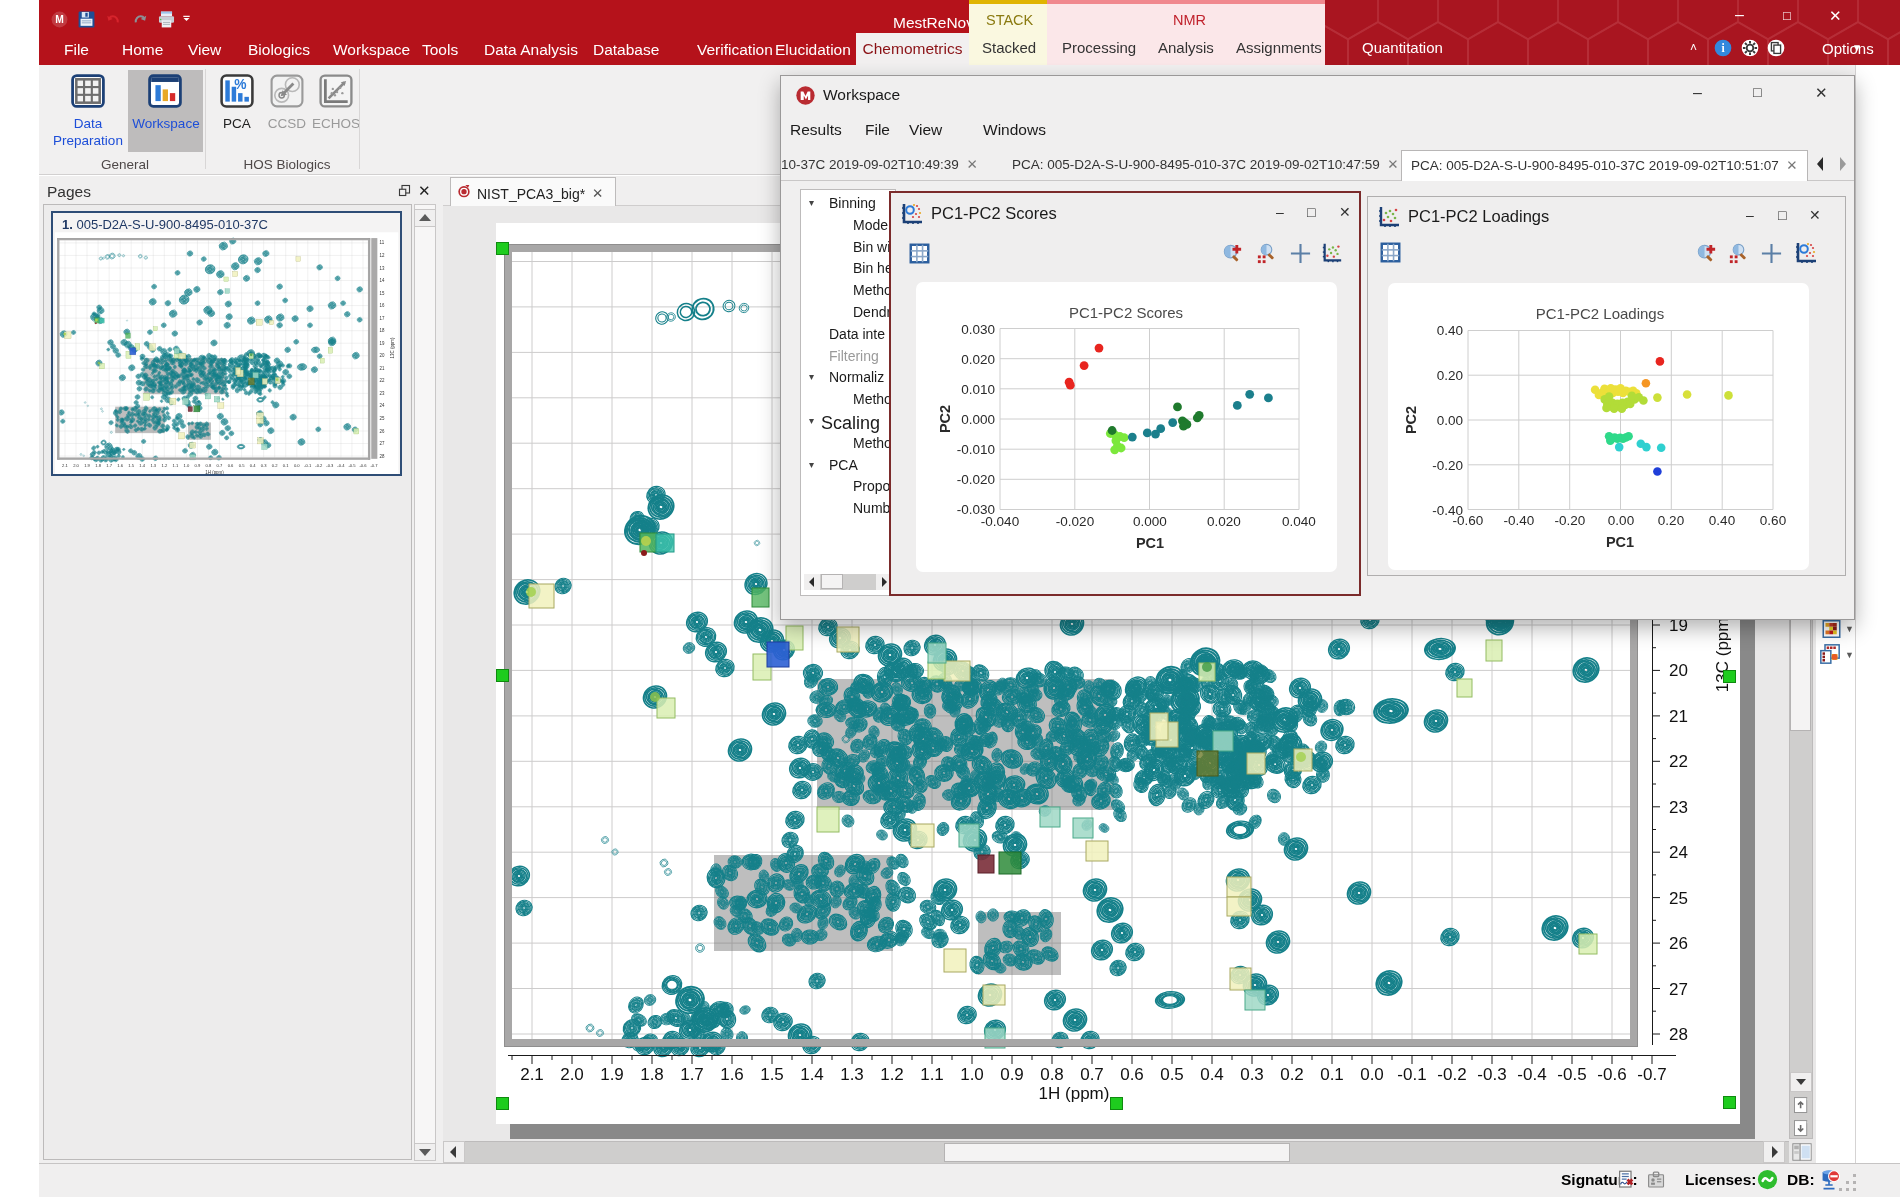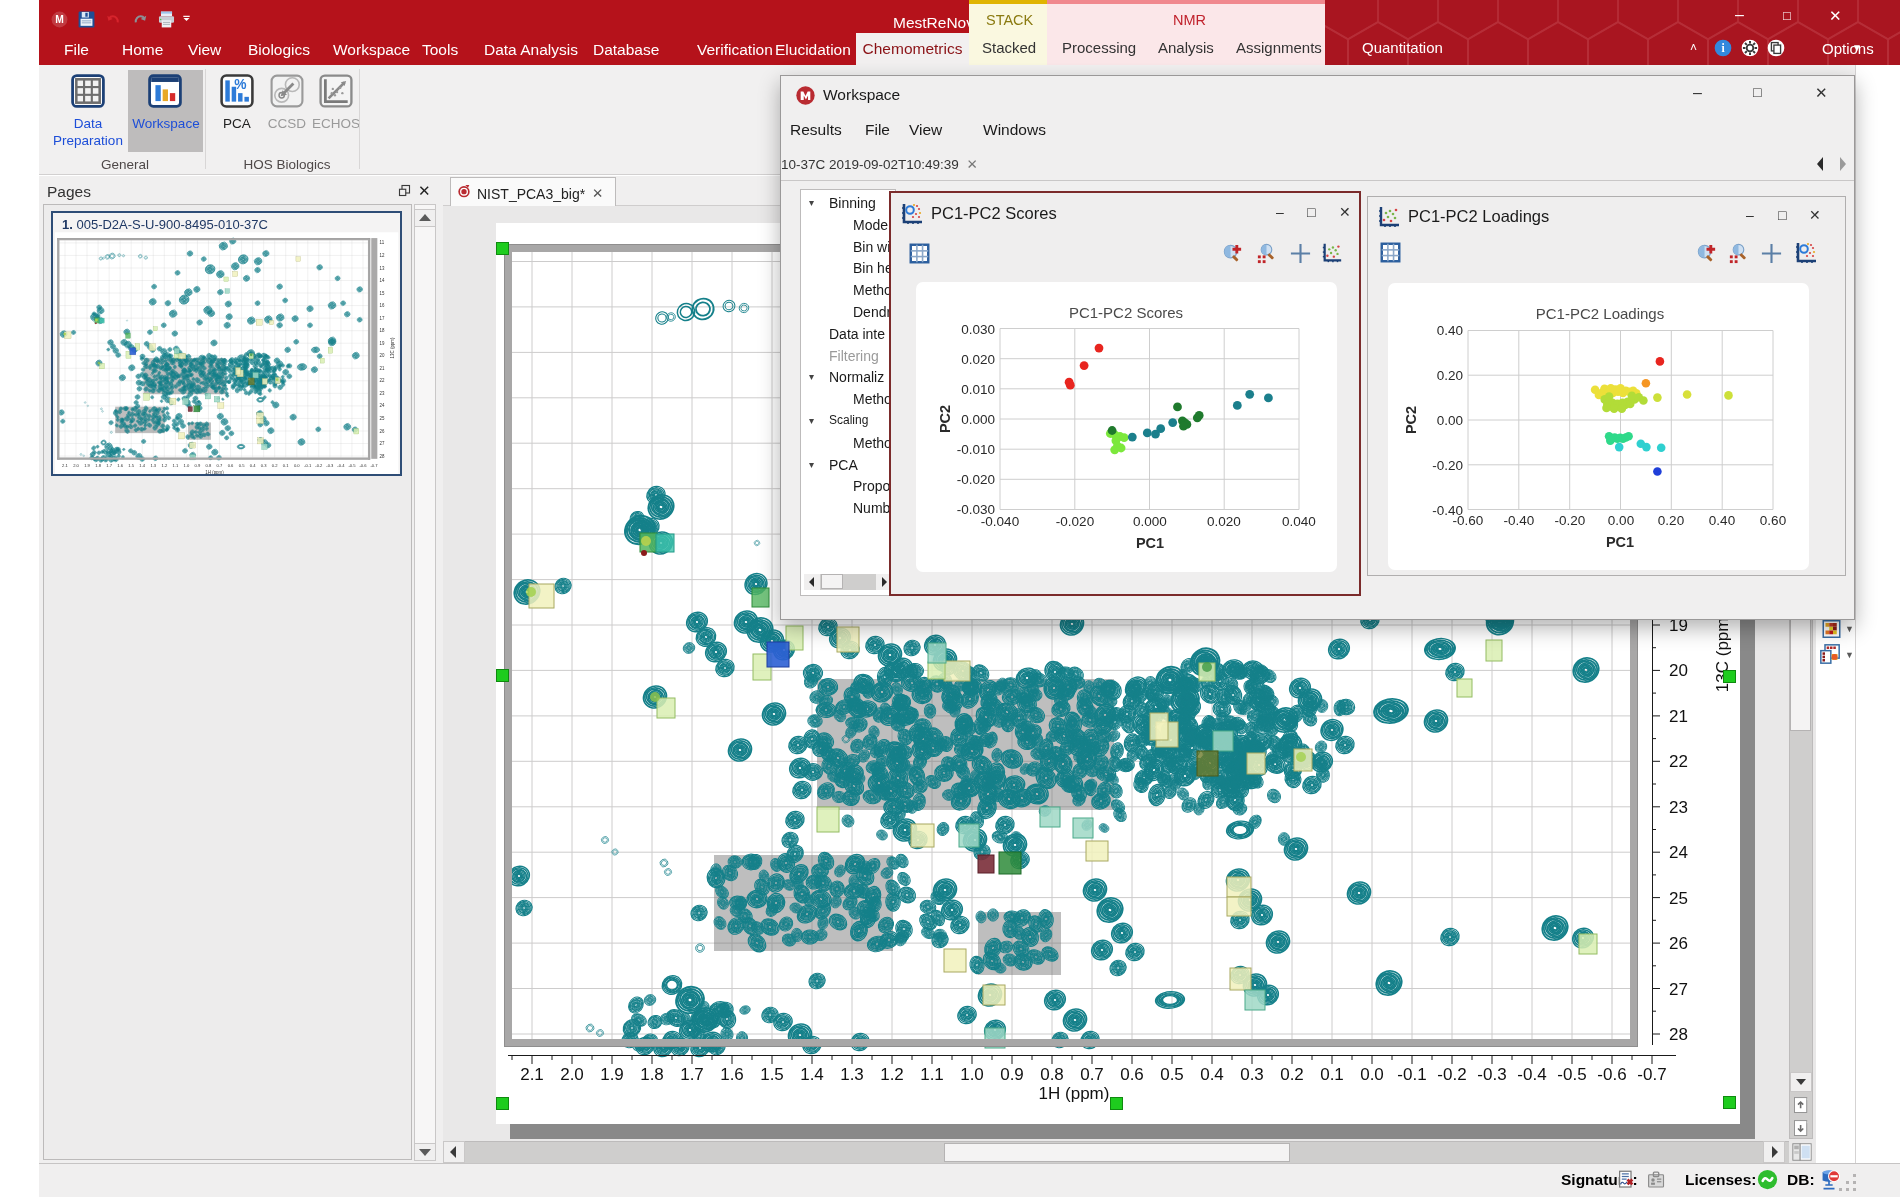--- a/index.html
+++ b/index.html
@@ -1407,20 +1407,22 @@
     <div class="txt" style="left:42px;top:10px;font-size:15.5px;color:#1a1a1a;">Workspace</div>
     <div class="txt" style="left:912px;top:8px;font-size:16px;color:#333;">–</div>
     <div class="txt" style="left:972px;top:8px;font-size:14px;color:#333;">□</div>
     <div class="txt" style="left:1034px;top:8px;font-size:15px;color:#333;">✕</div>
     <div class="txt" style="left:9px;top:45px;font-size:15.5px;color:#1a1a1a;">Results</div>
     <div class="txt" style="left:84px;top:45px;font-size:15.5px;color:#1a1a1a;">File</div>
     <div class="txt" style="left:128px;top:45px;font-size:15.5px;color:#1a1a1a;">View</div>
     <div class="txt" style="left:202px;top:45px;font-size:15.5px;color:#1a1a1a;">Windows</div>
     <div class="abs" style="left:0;top:70px;width:1073px;height:35px;background:#f0efef;border-bottom:1px solid #c9c7c7;">
       <div class="wstab" style="left:0px;width:228px;">10-37C 2019-09-02T10:49:39&nbsp;&nbsp;<span style="color:#777">✕</span></div>
+      <div class="wstab" style="left:231px;width:388px;">PCA: 005-D2A-S-U-900-8495-010-37C 2019-09-02T10:47:59&nbsp;&nbsp;<span style="color:#777">✕</span></div>
+      <div class="wstab" style="left:620px;width:407px;background:#fff;border:1px solid #b8b6b6;border-bottom:none;padding-left:9px;">PCA: 005-D2A-S-U-900-8495-010-37C 2019-09-02T10:51:07&nbsp;&nbsp;<span style="color:#777">✕</span></div>
       <div class="abs" style="left:1029px;top:6px;width:21px;height:24px;"><svg width="21" height="24" viewBox="0 0 21 24">
           <path d="M13 5 L7 12 L13 19 Z" fill="#2a2a2a"></path>
         </svg></div>
       <div class="abs" style="left:1051px;top:6px;width:21px;height:24px;"><svg width="21" height="24" viewBox="0 0 21 24">
           <path d="M8 5 L14 12 L8 19 Z" fill="#9a9a9a"></path>
         </svg></div>
     </div>
     <div class="abs" style="left:19px;top:113px;width:96px;height:407px;background:#fff;border:1px solid #bdbbbb;overflow:hidden;">
       <div class="txt" style="left:8px;top:7px;font-size:10px;color:#444;">▾</div>
       <div class="txt" style="left:28px;top:5px;font-size:14px;color:#1a1a1a;">Binning</div>
@@ -1428,21 +1430,21 @@
       <div class="txt" style="left:52px;top:48.6px;font-size:14px;color:#1a1a1a;">Bin widt</div>
       <div class="txt" style="left:52px;top:70.4px;font-size:14px;color:#1a1a1a;">Bin heig</div>
       <div class="txt" style="left:52px;top:92.2px;font-size:14px;color:#1a1a1a;">Method</div>
       <div class="txt" style="left:52px;top:114.0px;font-size:14px;color:#1a1a1a;">Dendro</div>
       <div class="txt" style="left:28px;top:135.8px;font-size:14px;color:#1a1a1a;">Data inte</div>
       <div class="txt" style="left:28px;top:157.60000000000002px;font-size:14px;color:#9a9a9a;">Filtering</div>
       <div class="txt" style="left:8px;top:181.40000000000003px;font-size:10px;color:#444;">▾</div>
       <div class="txt" style="left:28px;top:179.40000000000003px;font-size:14px;color:#1a1a1a;">Normaliz</div>
       <div class="txt" style="left:52px;top:201.20000000000005px;font-size:14px;color:#1a1a1a;">Method</div>
       <div class="txt" style="left:8px;top:225.00000000000006px;font-size:10px;color:#444;">▾</div>
-      <div class="txt" style="left:28px;top:223.00000000000006px;font-size:12px;color:#1a1a1a;text-align:center;">Scaling</div>
+      <div class="txt" style="left:20px;top:223.00000000000006px;font-size:18px;color:#1a1a1a;text-align:center;">Scaling</div>
       <div class="txt" style="left:52px;top:244.80000000000007px;font-size:14px;color:#1a1a1a;">Method</div>
       <div class="txt" style="left:8px;top:268.6000000000001px;font-size:10px;color:#444;">▾</div>
       <div class="txt" style="left:28px;top:266.6000000000001px;font-size:14px;color:#1a1a1a;">PCA</div>
       <div class="txt" style="left:52px;top:288.4000000000001px;font-size:14px;color:#1a1a1a;">Propor</div>
       <div class="txt" style="left:52px;top:310.2000000000001px;font-size:14px;color:#1a1a1a;">Numb</div>
       <div class="abs" style="left:3px;top:384px;width:88px;height:16px;background:#cfcecd;">
         <div class="sbtn" style="left:0;top:0;width:16px;height:16px;border:none;background:#f0efef;"><svg width="16" height="16" viewBox="0 0 16 16">
             <path d="M10 3 L5 8 L10 13 Z" fill="#2a2a2a"></path>
           </svg></div>
         <div class="thumb" style="left:17px;top:0;width:22px;height:15px;"></div>

